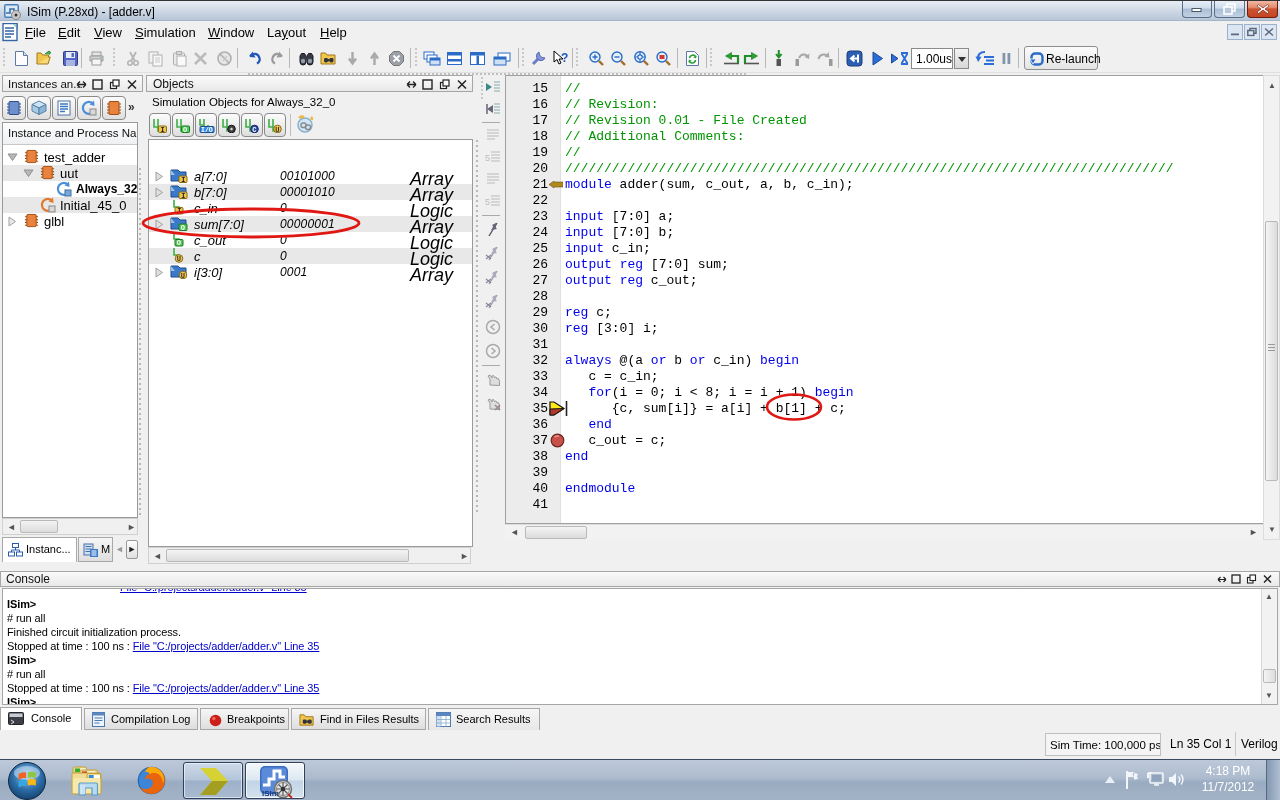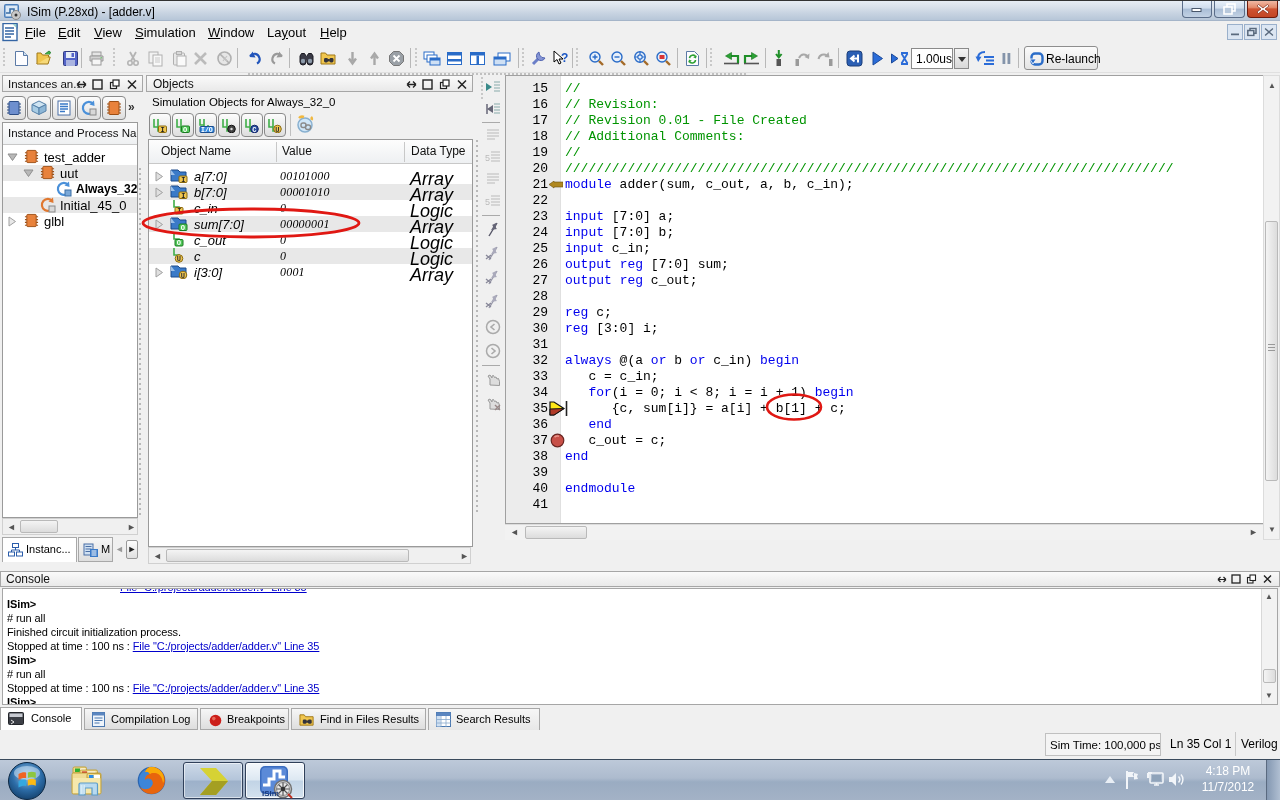--- a/index.html
+++ b/index.html
@@ -33,21 +33,21 @@
 .lbtn svg{position:absolute;left:3px;top:3px}
 .trow{position:absolute;left:0;width:158px;height:16px}
 .texp{position:absolute;top:3px}
 .tchip{position:absolute;top:0px}
 .tlab{position:absolute;top:1px;font-size:13px;white-space:nowrap}
 .obtn{position:absolute;top:1px;width:22px;height:24px;border:1px solid #8a8a8a;border-radius:4px;background:linear-gradient(180deg,#fcfcfc,#dedede)}
 .obtn svg{position:absolute;left:3px;top:4px}
 .oic{position:absolute;top:0px}
 .orow{position:absolute;left:0;width:323px;height:16px}
 .olab{position:absolute;top:1px;font-size:13px;font-style:italic;white-space:nowrap}
-.oval{position:absolute;left:131px;top:1px;font-size:12px;font-style:italic;font-family:Liberation Serif, serif;letter-spacing:0.2px}
+.oval{position:absolute;left:131px;top:1px;font-size:12px;font-style:italic;font-family:Liberation Sans, sans-serif;letter-spacing:0.2px}
 .otyp{position:absolute;left:261px;top:1px;font-size:18px;font-style:italic}
 .sbthumb{background:linear-gradient(180deg,#f4f4f4,#dcdcdc);border:1px solid #b9b9b9;border-radius:2px}
 .sbthumbv{background:linear-gradient(90deg,#f4f4f4,#dcdcdc);border:1px solid #b9b9b9;border-radius:2px}
 .arr{color:#555;font-size:9px;line-height:12px}
 
 #editor{left:505px;top:75px;width:758px;height:449px;background:#fff;border:1px solid #a0a0a0;border-right:none;overflow:hidden}
 .vti{position:absolute;left:7px;width:16px;height:16px}
 .cl{position:absolute;left:0;font-family:"Liberation Mono",monospace;font-size:13px;white-space:pre;height:16px;line-height:16px}
 .lnum{position:absolute;width:42px;text-align:right;font-family:"Liberation Mono",monospace;font-size:13px;color:#000;height:16px;line-height:16px}
 .kw{color:#0000ee}
@@ -526,27 +526,20 @@
     <div class="abs" style="left:142px;top:2px;width:1px;height:22px;background:#c0c0c0"></div>
     <svg class="abs" style="left:148px;top:3px" width="20" height="20" viewBox="0 0 20 20">
         <circle cx="9" cy="10" r="7" fill="#cfe6f8" stroke="#88b0d0" stroke-width="1.5"></circle>
         <path d="M3 3 A4 3 0 0 1 8 2 M15 2 A4 3 0 0 1 15.5 5" fill="none" stroke="#f0b840" stroke-width="2.5"></path>
         <rect x="5" y="8" width="5" height="4.5" rx="2" fill="none" stroke="#8a8a8a" stroke-width="1.4"></rect>
         <rect x="9.5" y="10" width="5" height="4.5" rx="2" fill="none" stroke="#8a8a8a" stroke-width="1.4"></rect>
       </svg>
   </div>
 
   <div class="abs panel" style="left:2px;top:64px;width:325px;height:408px;border-color:#9a9a9a;overflow:hidden">
-    <div class="hdr abs" style="left:0;top:0;width:323px;height:24px">
-      <span style="position:absolute;left:12px;top:4px">Object Name</span>
-      <span style="position:absolute;left:133px;top:4px">Value</span>
-      <span style="position:absolute;left:262px;top:4px">Data Type</span>
-      <div class="abs" style="left:127px;top:2px;width:1px;height:20px;background:#c8c8c8"></div>
-      <div class="abs" style="left:255px;top:2px;width:1px;height:20px;background:#c8c8c8"></div>
-    </div>
     <div class="abs rowg" style="left:0;top:44px;width:323px;height:16px"></div>
     <div class="abs rowg" style="left:0;top:76px;width:323px;height:16px"></div>
     <div class="abs rowg" style="left:0;top:108px;width:323px;height:16px"></div>
     <div class="orow" style="top:28px">
         <svg class="texp" style="left:5px" width="10" height="11" viewBox="0 0 10 11">
           <path d="M2 1 L8.5 5.5 L2 10 Z" fill="#e0e0e0" stroke="#a0a0a0"></path>
         </svg>
         <svg class="oic" style="left:21px" width="18" height="15" viewBox="0 0 18 15">
           <path d="M1 2 h7 l2 2 h6 v9 h-15 z" fill="#3a7ac8" stroke="#1c4a8a"></path>
           <path d="M1 2 l4 5 h-4 z" fill="#9cc0e8"></path>

